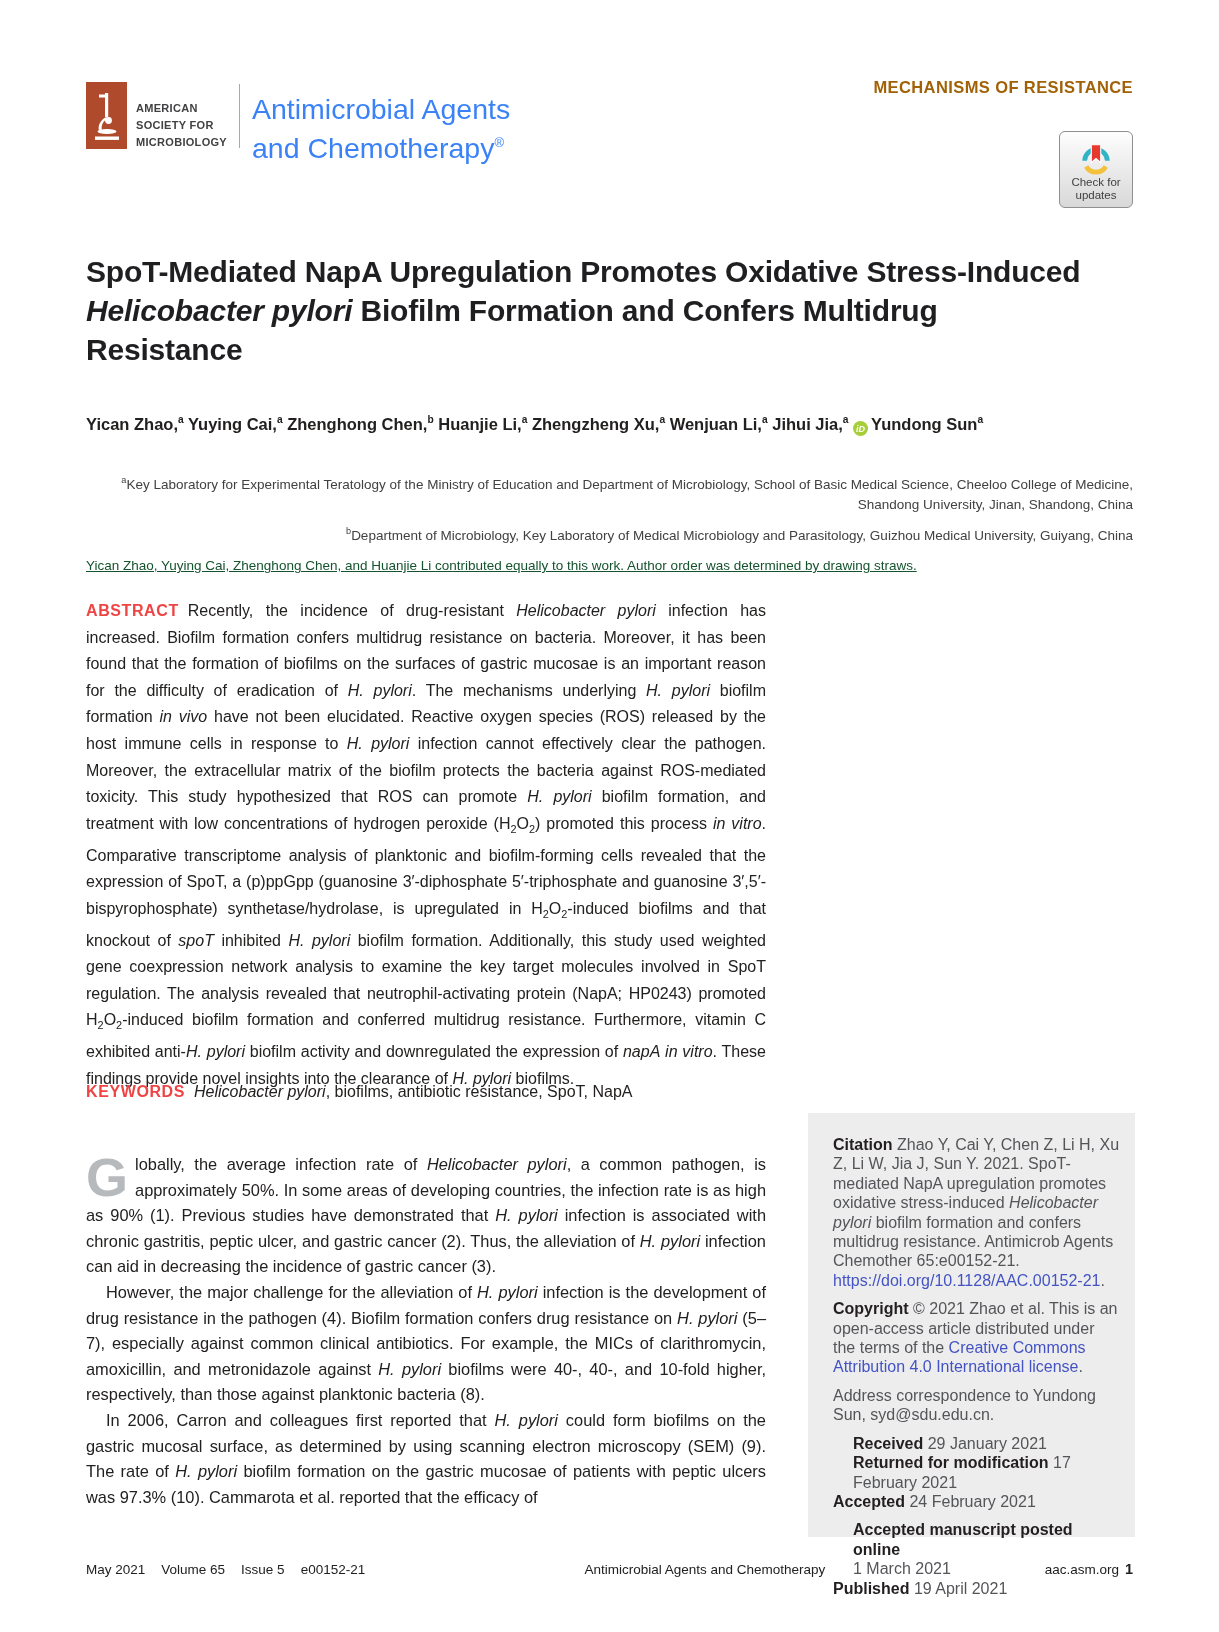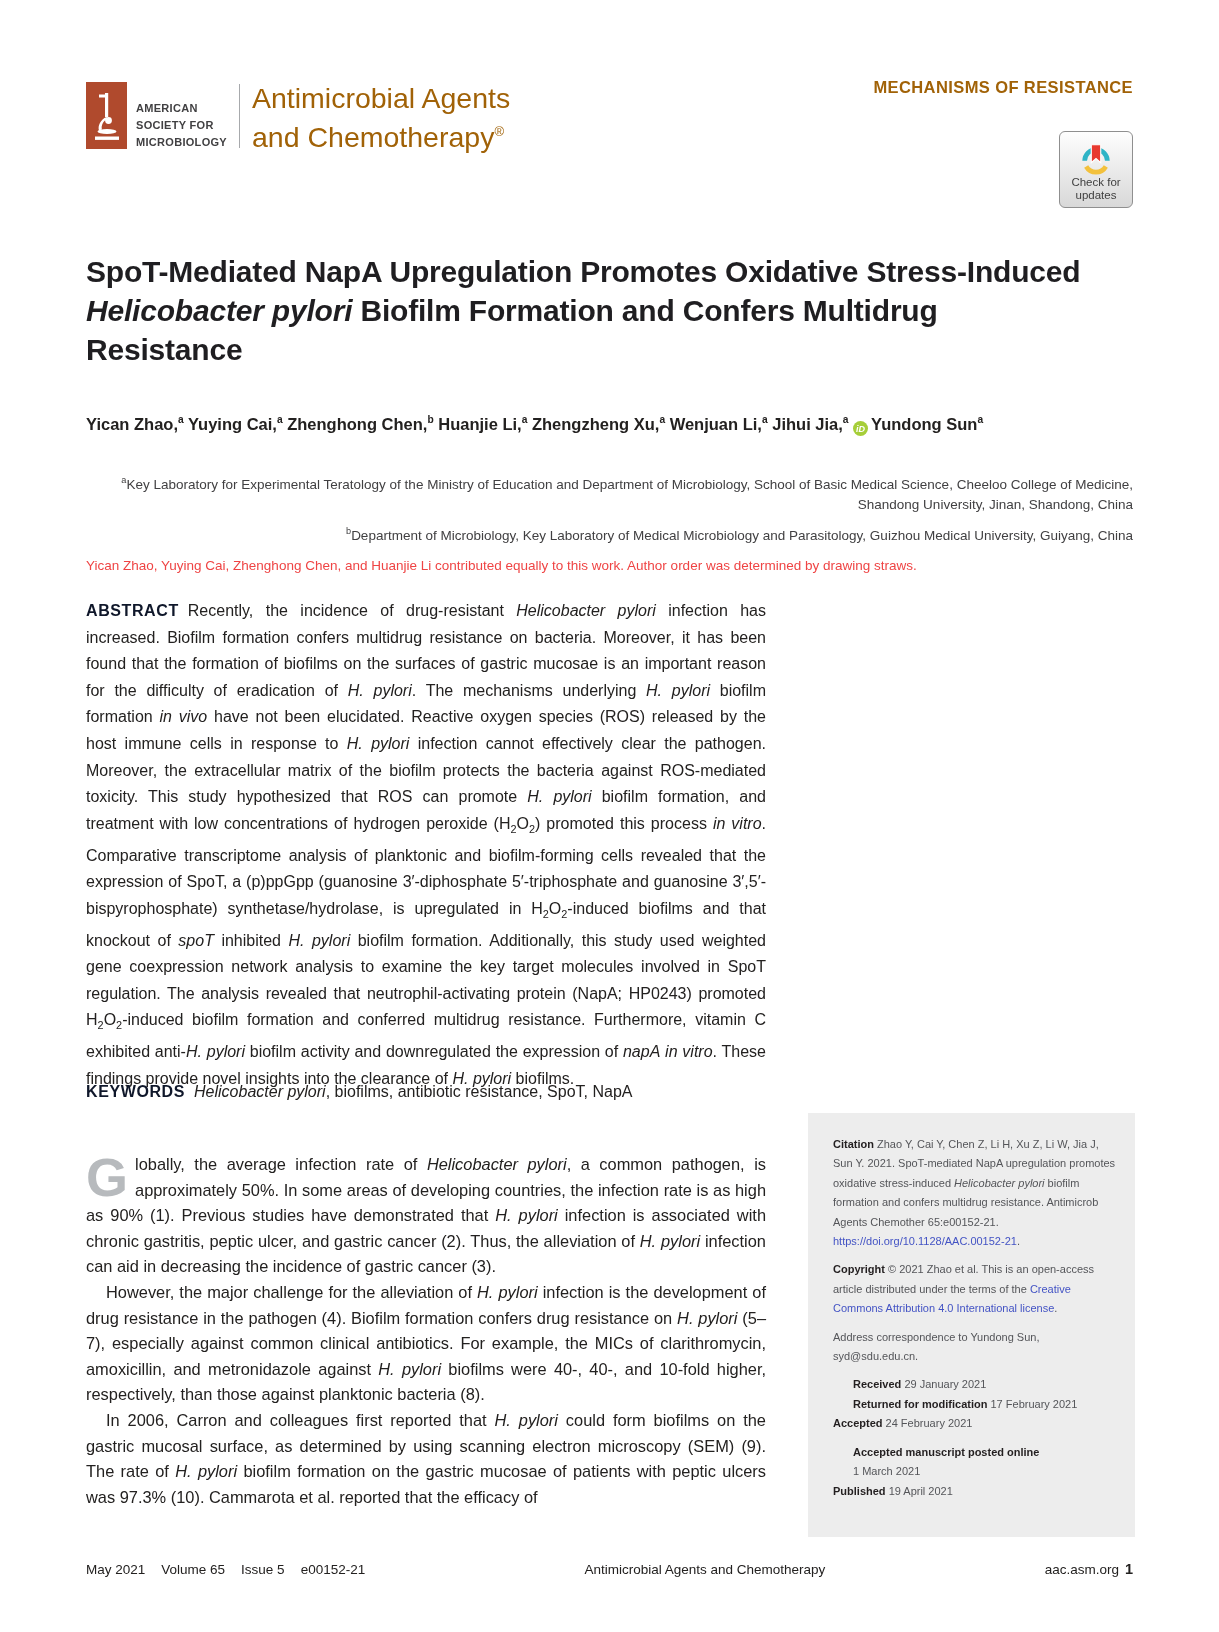--- a/index.html
+++ b/index.html
@@ -5,75 +5,75 @@
   html,body{margin:0;padding:0;background:#ffffff;}
   .page{position:relative;width:1219px;height:1632px;background:#fff;
         font-family:"Liberation Sans",sans-serif;color:#232120;overflow:hidden;}
 
   
   .masthead{position:absolute;left:86px;top:82px;display:flex;align-items:flex-start;}
   .logo-box{width:41px;height:67px;background:#B04A2D;display:flex;align-items:center;justify-content:center;}
   .society{margin-left:9px;margin-top:18px;font-size:11px;font-weight:bold;line-height:17px;
            color:#414042;letter-spacing:.3px;}
   .mast-rule{width:1px;background:#A7A9AC;height:64px;margin:2px 12px 0 12px;}
-  .journal-title{font-size:28.5px;line-height:33px;color:#a16207;margin-top:0px;}
+  .journal-title{font-size:28.5px;line-height:33px;color:#3b82f6;margin-top:11px;}
   .journal-title .reg{font-size:13px;vertical-align:super;}
 
   .category{position:absolute;right:86px;top:78px;font-size:16.5px;font-weight:bold;
             color:#a16207;letter-spacing:.4px;}
 
   
   .badge{position:absolute;left:1059px;top:131px;width:74px;height:77px;border:1px solid #8F8F8F;
          border-radius:6px;background:linear-gradient(#FEFEFE,#D8D8D8);display:flex;flex-direction:column;
          align-items:center;justify-content:center;cursor:pointer;box-sizing:border-box;}
   .badge svg{margin-top:4px;}
   .badge-text{font-size:11.5px;line-height:13px;color:#3F3F3F;text-align:center;margin-top:1px;}
 
   
   .title{position:absolute;left:86px;top:252px;width:1010px;font-size:30px;font-weight:bold;
          line-height:39px;color:#1F1E21;letter-spacing:-.2px;}
   .authors{position:absolute;left:86px;top:414px;width:1010px;font-size:16.5px;font-weight:bold;color:#232120;}
   .authors sup{font-size:62%;}
   .affils{position:absolute;left:86px;top:470px;width:1047px;font-size:13.5px;line-height:20px;color:#414042;text-align:right;}
   .affils p{margin:0 0 6px 0;}
   .affils sup{font-size:68%;}
-  .contrib{position:absolute;left:86px;top:558px;width:1010px;font-size:13.5px;color:#ef4444;}
+  .contrib{position:absolute;left:86px;top:558px;width:1010px;font-size:13.5px;color:#14532d;text-decoration:underline;}
 
   
   .abstract{position:absolute;left:86px;top:598px;width:680px;font-size:16px;line-height:26.6px;
             text-align:justify;color:#232120;}
   .keywords{position:absolute;left:86px;top:1083px;width:680px;font-size:16px;color:#232120;}
   .intro{position:absolute;left:86px;top:1152px;width:680px;font-size:16.4px;line-height:25.6px;
          text-align:justify;color:#232120;}
   .intro p{margin:0;}
   .intro p + p{text-indent:20px;}
   .dropcap{float:left;font-size:54px;line-height:42px;font-weight:bold;color:#B7BABD;
            margin:4px 7px 0 0;}
 
   
   .cite-box{position:absolute;left:808px;top:1113px;width:327px;height:424px;background:#EDEDED;
-            box-sizing:border-box;padding:22px 14px 18px 25px;font-size:11px;line-height:19.4px;
+            box-sizing:border-box;padding:22px 14px 18px 25px;font-size:16px;line-height:19.4px;
             color:#545559;}
   .box-para{margin:0 0 9px 0;}
   .box-para.tight{margin-bottom:0;padding-left:20px;}
   .cite-box .bd{color:#231F20;}
 
   
   .footer{position:absolute;left:86px;top:1561px;width:1047px;display:flex;align-items:baseline;
           font-size:13.5px;color:#232120;}
   .footer .f-left{display:flex;gap:16px;}
   .footer .f-center{flex:1;text-align:center;}
   .footer .f-right{display:flex;gap:6px;align-items:flex-end;}
   .footer .pageno{font-weight:bold;font-size:14.5px;}
 
   
   .it{font-style:italic;}
   .bd{font-weight:bold;}
   .lnk{color:#4353C4;cursor:pointer;}
-  .lbl{color:#0f172a;font-weight:bold;letter-spacing:.6px;margin-right:9px;}
+  .lbl{color:#ef4444;font-weight:bold;letter-spacing:.6px;margin-right:9px;}
   sub{font-size:68%;}
   sup{font-size:62%;}
   .orcid-icon{display:inline-flex;width:15px;height:15px;border-radius:50%;background:#A6CE39;
               color:#fff;font-size:9px;font-weight:bold;font-style:italic;align-items:center;
               justify-content:center;vertical-align:-2px;margin-right:3px;}
 </style>
 </head>
 <body>
 
 <div class="page">

